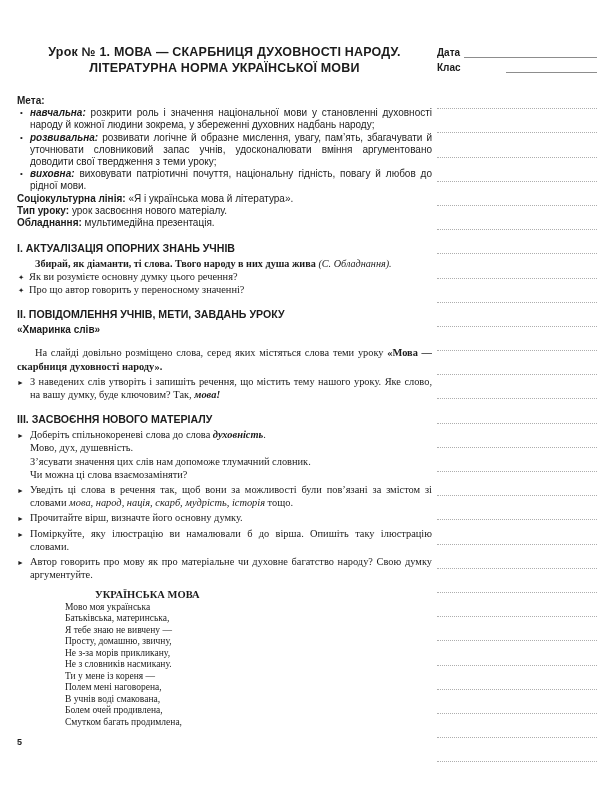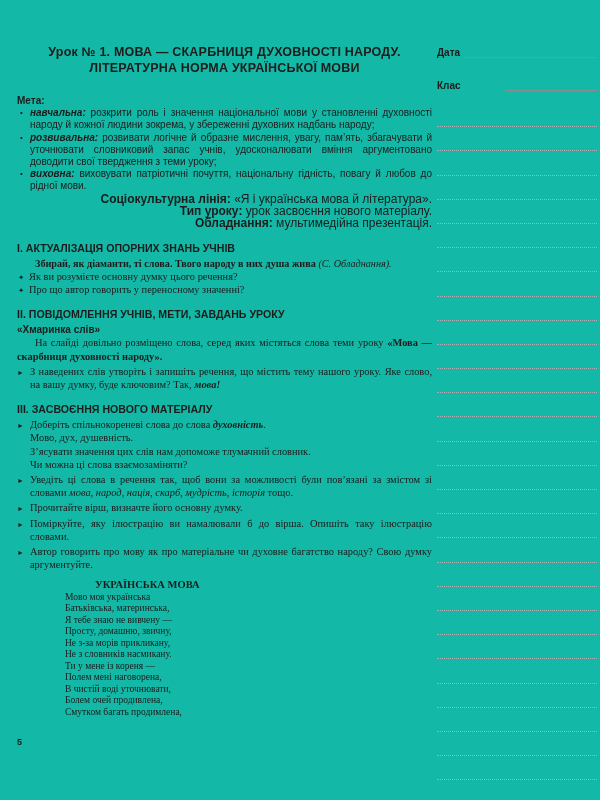--- a/index.html
+++ b/index.html
@@ -1,45 +1,45 @@
 <!DOCTYPE html>
 <html><head>
 <meta charset="utf-8">
 <style>
   html,body{margin:0;padding:0;background:#e9e9e9;}
   .page{
-    width:600px;height:800px;position:relative;background:#14b8a6;
+    width:600px;height:800px;position:relative;background:#ffffff;
     color:#1c1c1c;overflow:hidden;margin:0 auto;
     font-family:"Liberation Serif",serif;
     box-shadow:0 0 4px rgba(0,0,0,.25);
   }
   
   .left-col{position:absolute;left:17px;top:44px;width:415px;}
   .lesson-title{
     font-family:"Liberation Sans",sans-serif;font-weight:bold;
     font-size:12.5px;line-height:16px;text-align:center;letter-spacing:.2px;
   }
   .meta-wrap{
     margin-top:19px;font-family:"Liberation Sans",sans-serif;
     font-size:10px;line-height:12.2px;text-align:justify;
   }
   .meta-label{font-weight:bold;}
   .meta-item{position:relative;padding-left:13px;}
   .meta-item .bullet{position:absolute;left:3px;top:0;font-size:8px;}
   .meta-item .lead{font-weight:bold;font-style:italic;}
-  .info-line{font-family:"Liberation Sans",sans-serif;font-size:12px;line-height:12.4px;text-align:right;}
+  .info-line{font-family:"Liberation Sans",sans-serif;font-size:10px;line-height:12.4px;}
   .info-label{font-weight:bold;}
   .flow-title{font-size:13px;text-align:center;margin:7px 0 5px 0;}
   .section-heading{
     font-family:"Liberation Sans",sans-serif;font-weight:bold;
     font-size:10.6px;line-height:13px;margin-top:12px;margin-bottom:2px;
   }
   .subsection-heading{
     font-family:"Liberation Sans",sans-serif;font-weight:bold;
-    font-size:10px;line-height:13px;margin-bottom:0;
+    font-size:10px;line-height:13px;margin-bottom:10px;
   }
   .body-text{font-size:10.4px;line-height:13.2px;text-align:justify;}
   .epigraph{font-weight:bold;text-indent:18px;font-size:10.2px;}
   .epigraph .attr{font-weight:normal;font-style:italic;}
   .indent{text-indent:18px;}
   .q-item{position:relative;padding-left:12px;text-indent:0;}
   .q-item .bullet{position:absolute;left:1px;top:1px;font-size:7.5px;}
   .task{position:relative;padding-left:13px;margin-top:2px;}
   .task .bullet{position:absolute;left:0;top:2px;font-size:7px;}
   .task .em{font-style:italic;}
@@ -51,21 +51,21 @@
     position:absolute;left:17px;top:737px;
     font-family:"Liberation Sans",sans-serif;font-weight:bold;font-size:9px;
   }
   
   .right-col{position:absolute;left:437px;top:44px;width:160px;text-align:right;}
   .fill-row{
     display:flex;align-items:flex-end;
     font-family:"Liberation Sans",sans-serif;font-weight:bold;font-size:10px;
     height:14px;
   }
-  .fill-row + .fill-row{margin-top:19px;gap:41px;}
+  .fill-row + .fill-row{margin-top:1px;gap:41px;}
   .fill-row .line{flex:1;border-bottom:1px solid #8d8d8d;margin-left:4px;height:12px;}
   .note-lines{margin-top:12px;}
   .note-line{height:23.2px;border-bottom:1px dotted #aeaeae;}
 </style>
 </head>
 <body>
 
 <div class="page">
 
   <div class="left-col">
@@ -142,21 +142,21 @@
     <div class="poem">
       <div class="poem-title">УКРАЇНСЬКА МОВА</div>
       <div>Мово моя українська</div>
       <div>Батьківська, материнська,</div>
       <div>Я тебе знаю не вивчену —</div>
       <div>Просту, домашню, звичну,</div>
       <div>Не з-за морів прикликану,</div>
       <div>Не з словників насмикану.</div>
       <div>Ти у мене із кореня —</div>
       <div>Полем мені наговорена,</div>
-      <div>В чистій воді уточнювати,</div>
+      <div>В учнів воді смакована,</div>
       <div>Болем очей продивлена,</div>
       <div>Смутком багать продимлена,</div>
     </div>
   </div>
 
   <div class="right-col">
     <div class="fill-row">
       <span>Дата</span>
       <span class="line"></span>
     </div>

